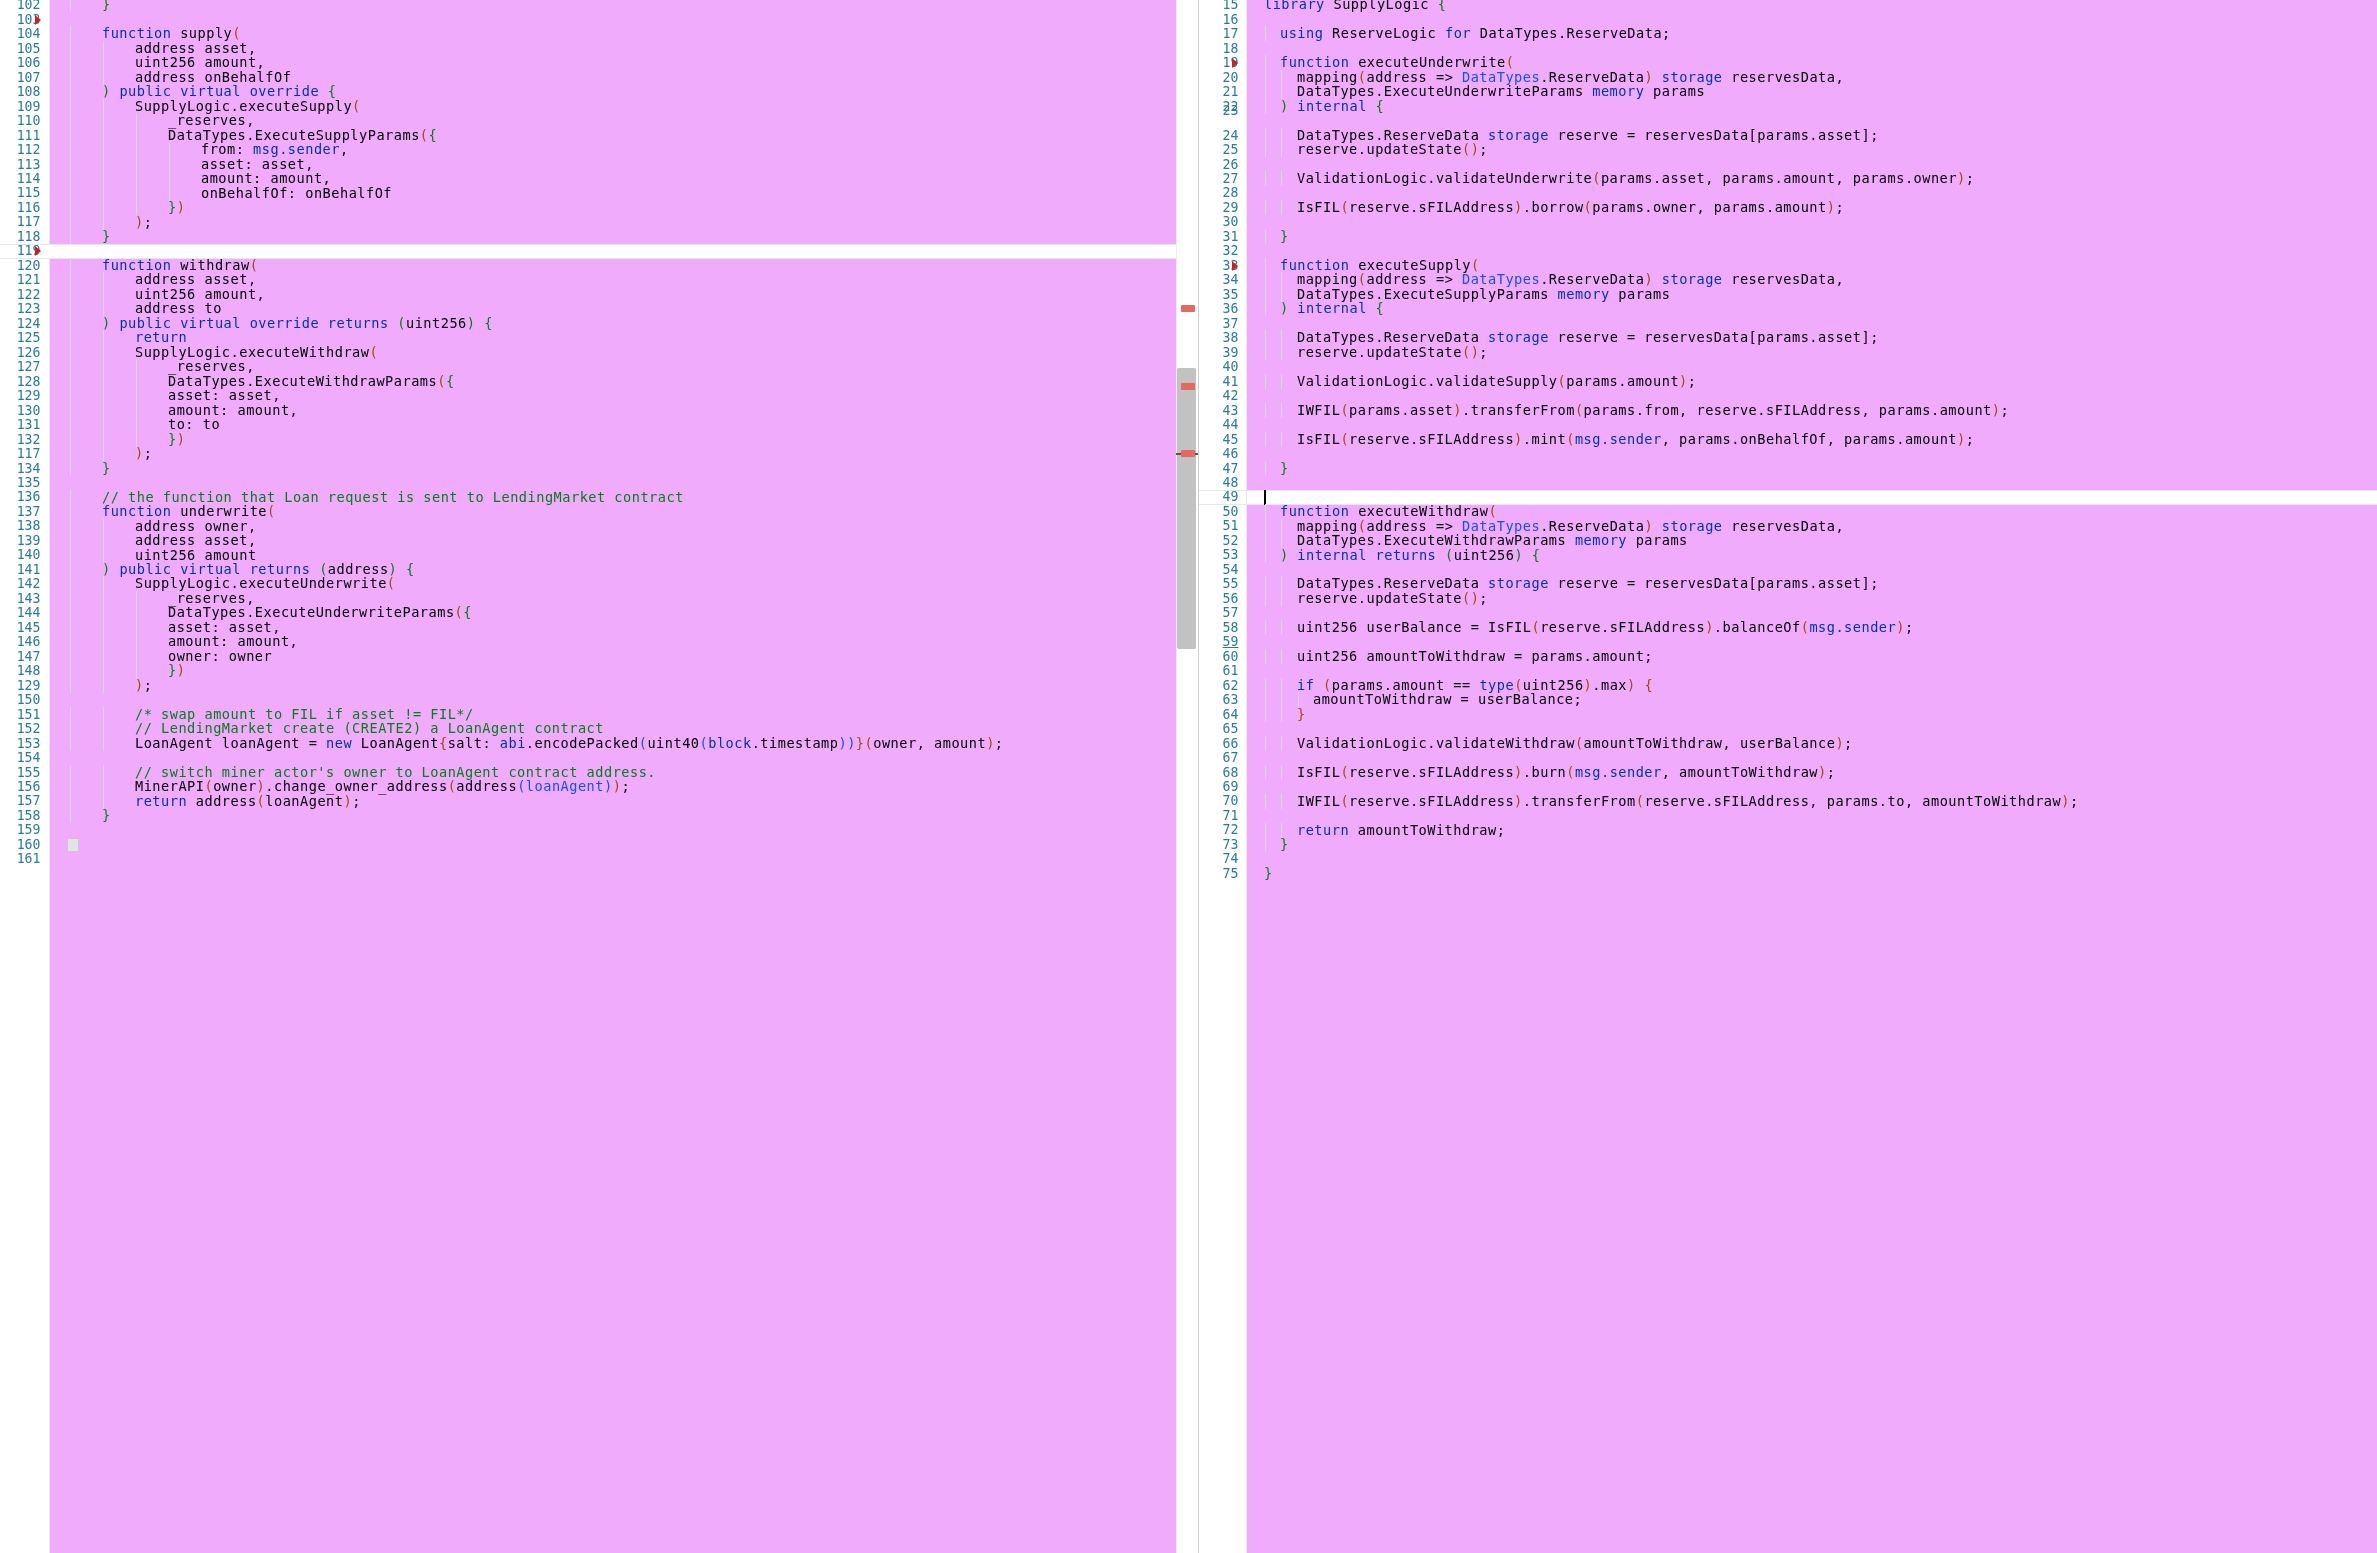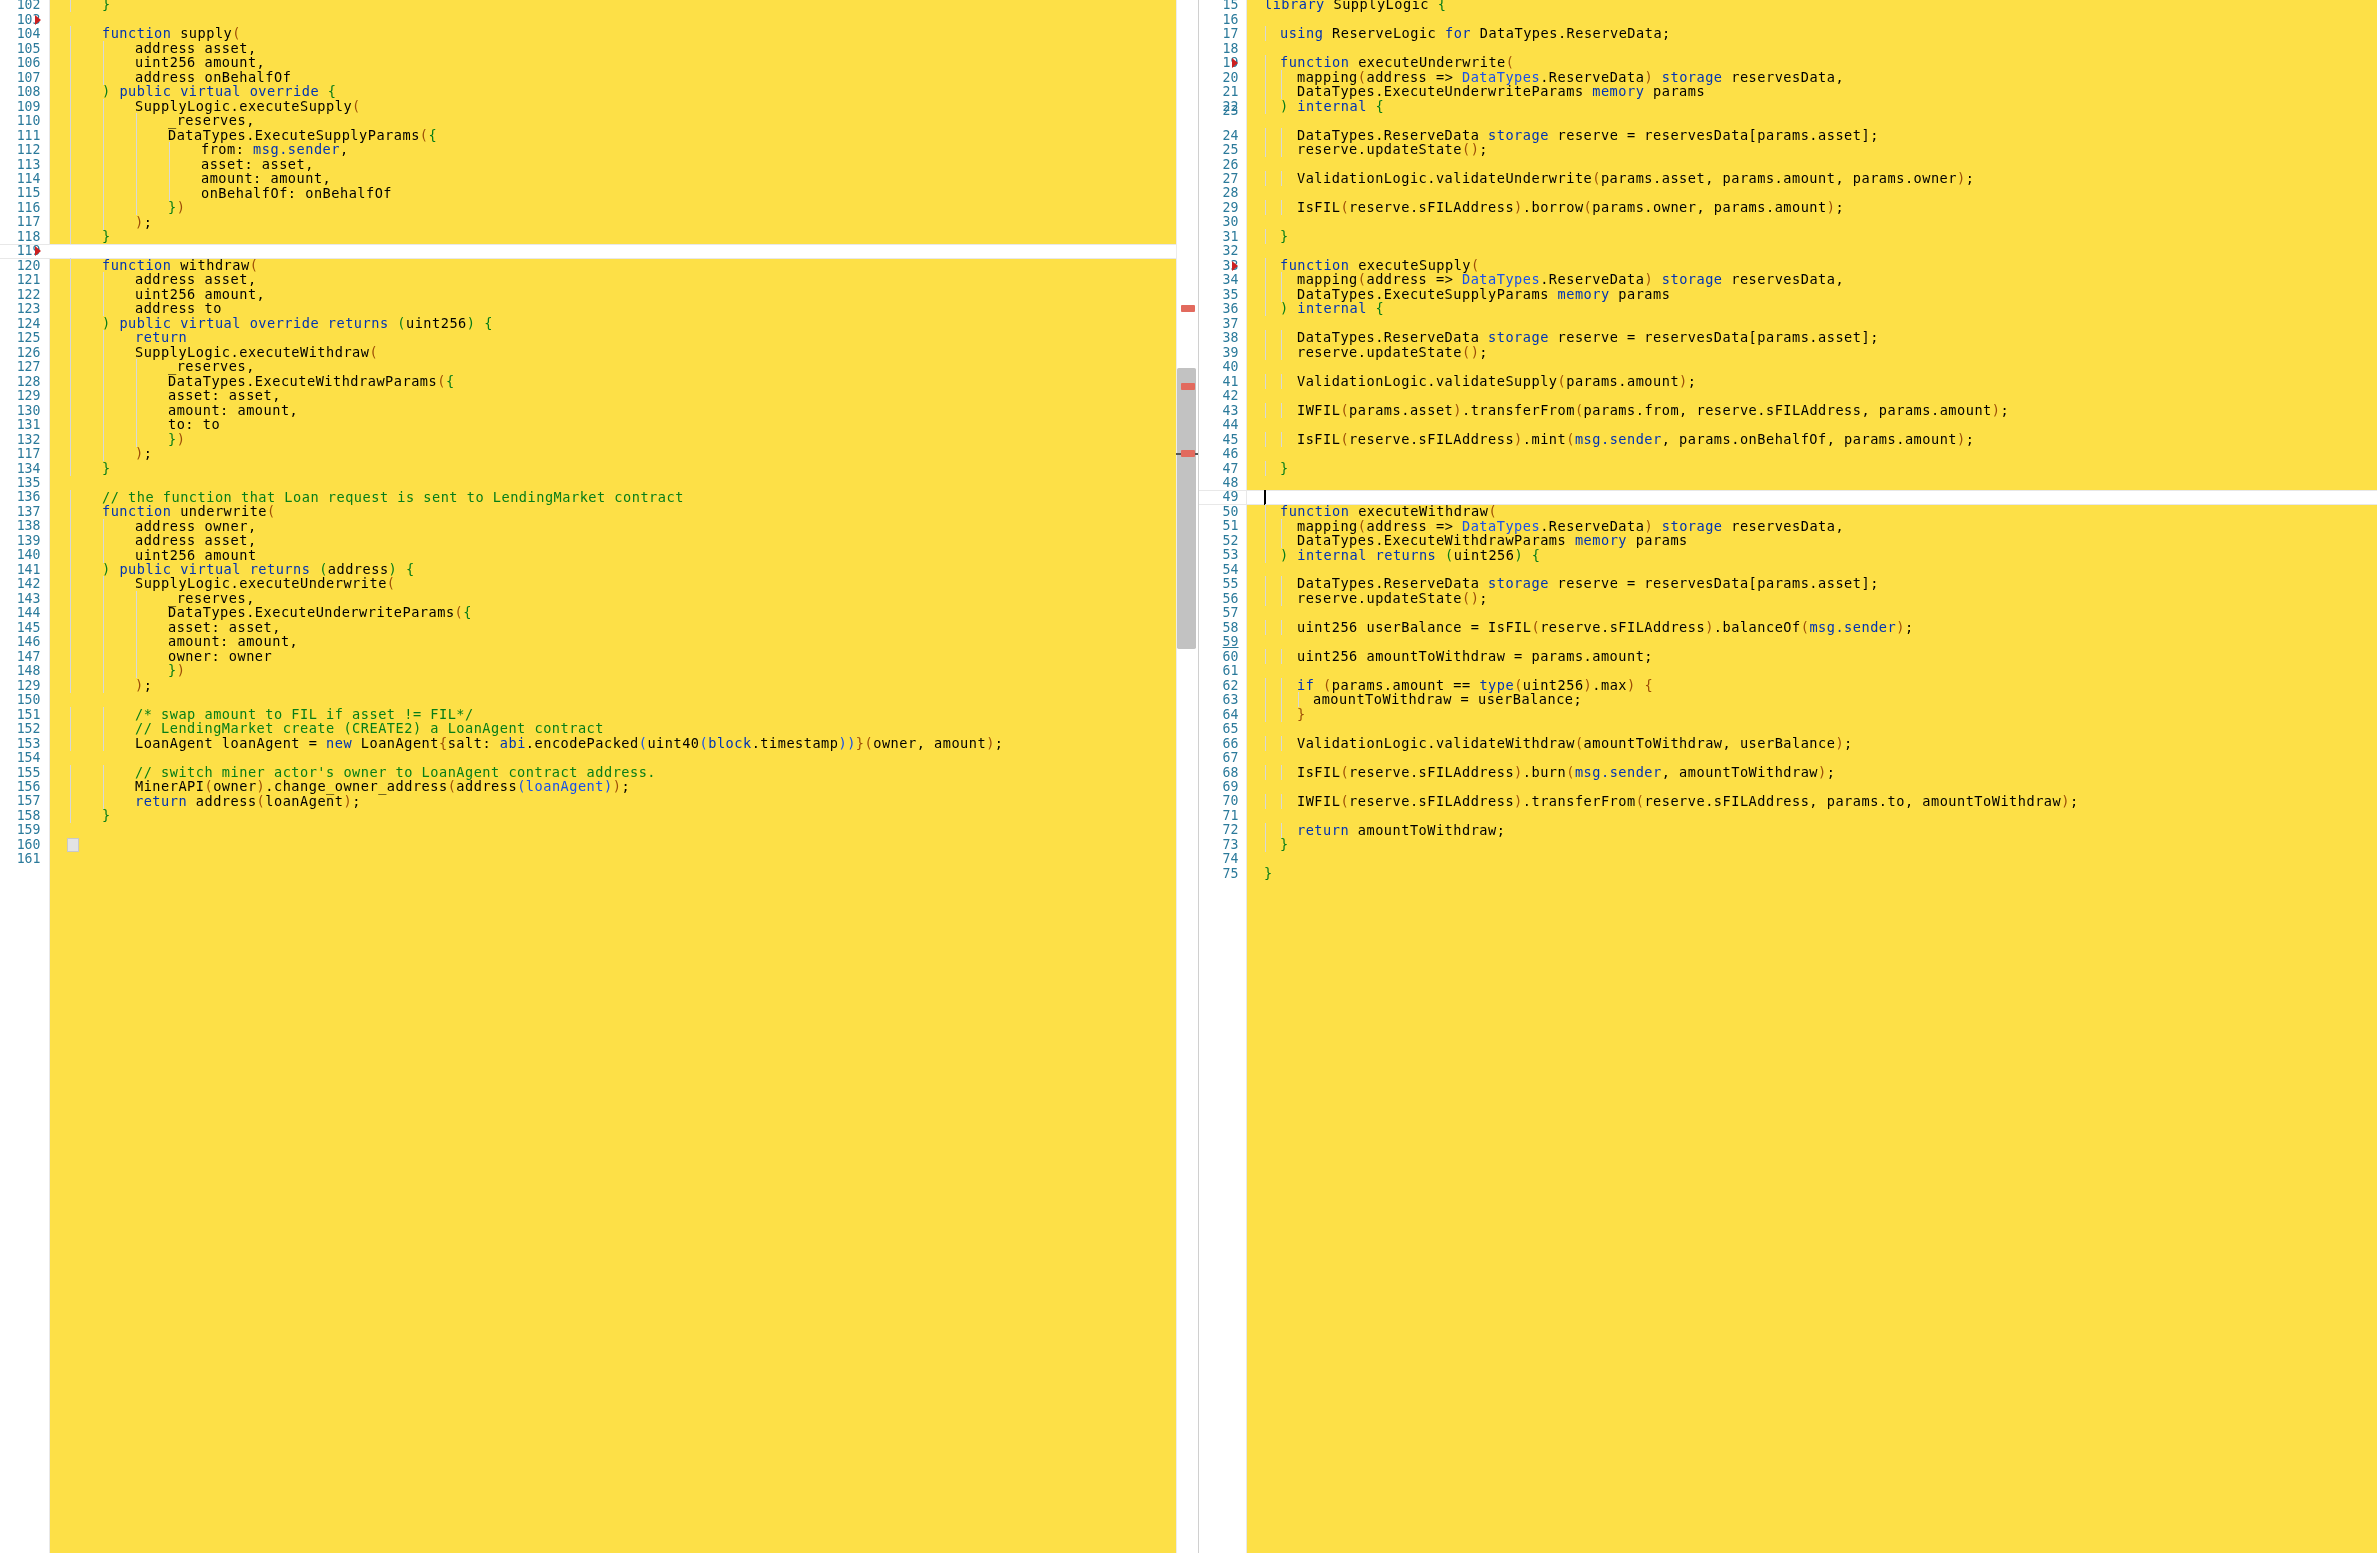--- a/index.html
+++ b/index.html
@@ -2,21 +2,21 @@
 <html style="font-size:13.6px"><head>
 <meta charset="utf-8">
 <style>
   html,body{margin:0;padding:0;background:#ffffff;}
   body{
     width:2377px;height:1553px;overflow:hidden;
     font-family:"DejaVu Sans Mono","Liberation Mono",monospace;
   }
   #editor-split{display:flex;width:2377px;height:1553px;}
 
-  .pane{position:relative;height:1553px;overflow:hidden;background:#fde047;}
+  .pane{position:relative;height:1553px;overflow:hidden;background:#f0abfc;}
   #pane-left{width:1199px;border-right:0.9px solid #d0d0d0;}
   #pane-right{width:1179px;}
 
   .gutter{
     position:absolute;top:0;left:0;height:1553px;
     background:#ffffff;
     box-sizing:border-box;
   }
   #gutter-left{width:49px;}
   #gutter-right{width:48px;}

